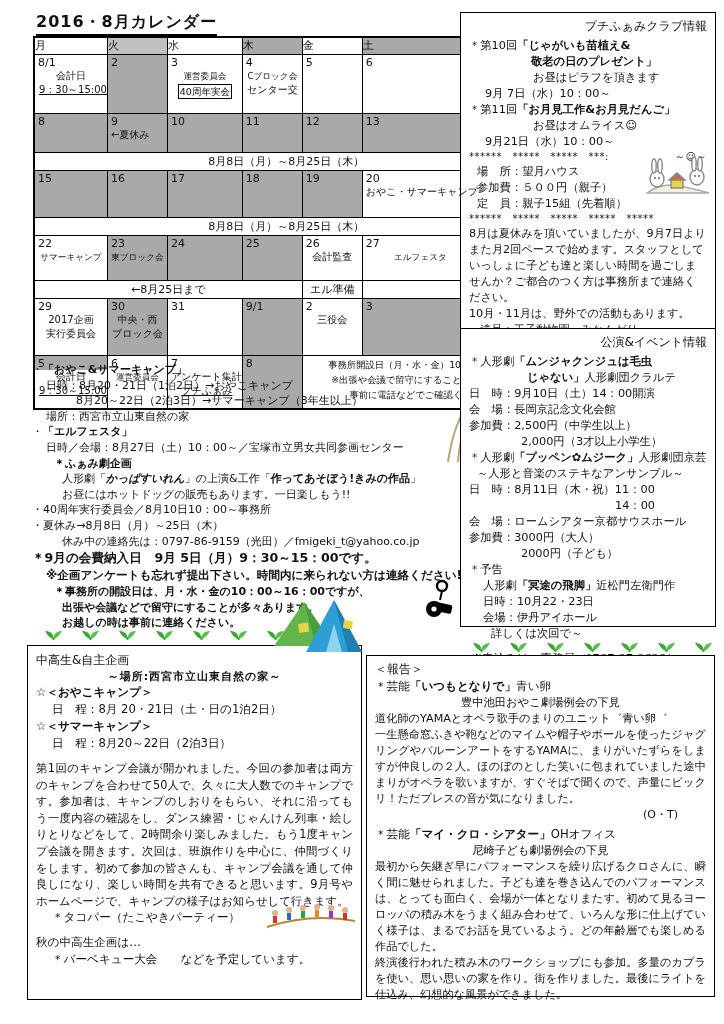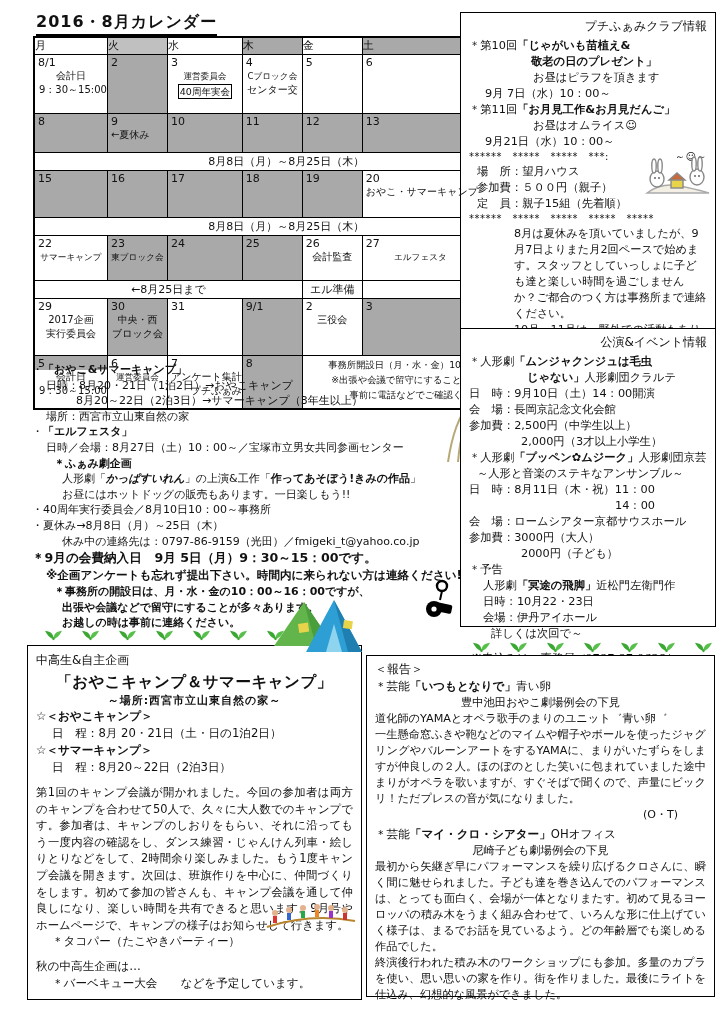--- a/index.html
+++ b/index.html
@@ -15,21 +15,21 @@
   table.cal{left:33px;top:36px;border-collapse:collapse;table-layout:fixed;
             border:2px solid #000;background:#fff;}
   table.cal td{border:1.2px solid #000;vertical-align:top;padding:0;overflow:visible;}
   .cal col{width:60px;}
   .g{background:#a9a9a9;} .lg{background:#c0c0c0;} .w{background:#fff;}
   .hd td{height:16px;font-size:11px;padding:1px 0 0 3px;}
   .n{padding:1px 0 0 3px;font-size:11px;line-height:13px;}
   .n.numg{background:#a9a9a9;}
   .ev{text-align:center;font-size:10px;line-height:14px;white-space:nowrap;}
   .ev.small{font-size:8.6px;}
-  .ev.left{text-align:right;padding-left:4px;}
+  .ev.left{text-align:center;padding-left:4px;text-decoration:underline;}
   .ev.spill{position:relative;z-index:2;text-align:left;padding-left:3px;}
   .boxedwrap{text-align:center;line-height:13px;}
   .boxed{border:1px solid #000;background:#fff;display:inline-block;
          font-size:9.5px;padding:0 1px;}
   .band{height:17px;text-align:center;font-size:11px;background:#fff;line-height:17px;}
   .officecell{background:#fff;}
   .office{font-size:9.3px;line-height:13px;text-align:center;padding-top:2px;}
   .h58 td{height:58px;} .h38 td{height:38px;} .h46 td{height:46px;}
   .h44 td{height:44px;} .h56 td{height:56px;} .h52 td{height:52px;}
 
@@ -42,21 +42,21 @@
   .big{font-size:12.6px;line-height:18px;}
   .mid{font-size:11.6px;line-height:17px;}
 
   
   .box{border:1.5px solid #000;background:#fff;padding:5px 8px;}
   .club{left:460px;top:12px;width:238px;height:307px;position:absolute;}
   .events{left:460px;top:328px;width:238px;height:287px;position:absolute;}
   .bx-title{text-align:right;font-size:12px;margin-bottom:3px;}
   .bx-line{font-size:11.3px;line-height:16px;white-space:nowrap;}
   .stars{font-size:10px;letter-spacing:0.5px;line-height:14px;}
-  .para{font-size:11.2px;line-height:16px;white-space:normal;margin-left:45px;}
+  .para{font-size:11.2px;line-height:16px;white-space:normal;}
   .apply{font-family:"DejaVu Serif","Liberation Serif",serif;font-style:italic;
          font-size:11.5px;margin-top:9px;}
 
   
   .campbox{left:27px;top:645px;width:317px;height:341px;position:absolute;
            border:1.5px solid #000;background:#fff;padding:6px 8px;}
   .reportbox{left:366px;top:655px;width:331px;height:330px;position:absolute;
              border:1.5px solid #000;background:#fff;padding:5px 8px;}
   .camp-tag{font-size:12px;}
   .camp-title{font-size:15.5px;font-weight:bold;text-align:center;letter-spacing:0.5px;margin-top:3px;white-space:nowrap;}
@@ -435,21 +435,20 @@
   <div class="bx-line">＊予告</div>
   <div class="bx-line" style="padding-left:14px"><span>人形劇</span><span class="b">「冥途の飛脚」</span><span>近松門左衛門作</span></div>
   <div class="bx-line" style="padding-left:14px">日時：10月22・23日</div>
   <div class="bx-line" style="padding-left:14px">会場：伊丹アイホール</div>
   <div class="bx-line" style="padding-left:22px">詳しくは次回で～</div>
   <div class="apply">※申込みは：事務局（0787-87-0628）</div>
 </div>
 
 <div class="campbox">
   <div class="camp-tag">中高生&amp;自主企画</div>
-  <div class="camp-title">「おやこキャンプ＆サマーキャンプ」</div>
   <div class="camp-sub">～場所:西宮市立山東自然の家～</div>
   <div class="camp-line b">☆＜おやこキャンプ＞</div>
   <div class="camp-line" style="padding-left:16px">日　程：8月 20・21日（土・日の1泊2日）</div>
   <div class="camp-line b">☆＜サマーキャンプ＞</div>
   <div class="camp-line" style="padding-left:16px">日　程：8月20～22日（2泊3日）</div>
   <div class="camp-para">第1回のキャンプ会議が開かれました。今回の参加者は両方のキャンプを合わせて50人で、久々に大人数でのキャンプです。参加者は、キャンプのしおりをもらい、それに沿ってもう一度内容の確認をし、ダンス練習・じゃんけん列車・絵しりとりなどをして、2時間余り楽しみました。もう1度キャンプ会議を開きます。次回は、班旗作りを中心に、仲間づくりをします。初めて参加の皆さんも、キャンプ会議を通して仲良しになり、楽しい時間を共有できると思います。9月号やホームページで、キャンプの様子はお知らせして行きます。</div>
   <div class="camp-line" style="padding-left:16px">＊タコパー（たこやきパーティー）</div>
   <div class="camp-line" style="margin-top:8px">秋の中高生企画は…</div>
   <div class="camp-line" style="padding-left:16px">＊バーベキュー大会　　などを予定しています。</div>
   <svg class="abs" style="right:4px;bottom:68px" width="92" height="30" viewBox="0 0 92 30">

